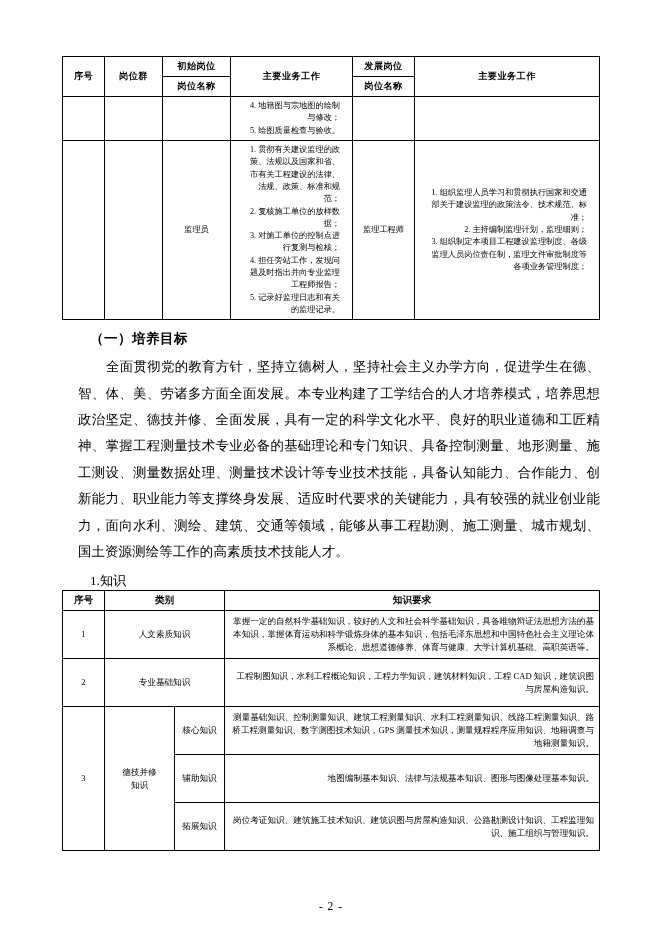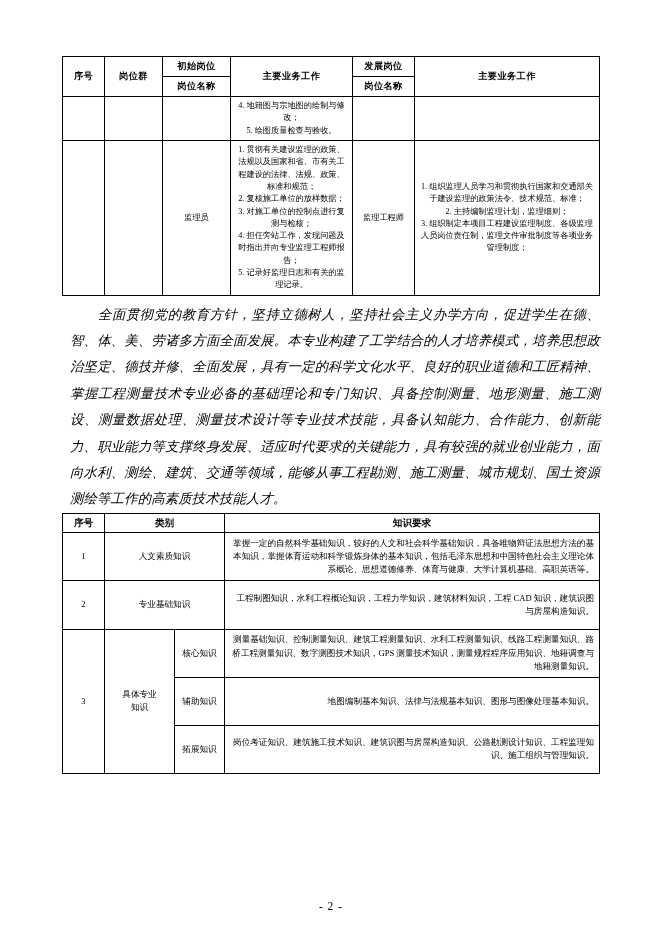--- a/index.html
+++ b/index.html
@@ -53,22 +53,22 @@
     text-align: center;
     font-weight: bold;
     font-size: 9.2px;
     padding: 3px 1px;
     letter-spacing: 0.4px;
   }
   #jobs-table .ctr {
     text-align: center;
   }
   #jobs-table .body-cell {
-    text-align: center;
-    padding: 3px 4px;
+    text-align: right;
+    padding: 3px 12px;
     line-height: 1.5;
   }
   #jobs-table .tall {
     height: 110px;
   }
 
   
   .sec-heading {
     font-weight: bold;
     font-size: 13.5px;
@@ -79,26 +79,25 @@
   .sub-heading {
     font-weight: bold;
     font-size: 13.5px;
     margin: 10px 0 0 0;
     text-indent: 28px;
     letter-spacing: 0.5px;
   }
   .para {
     font-size: 13.4px;
     line-height: 1.97;
-    margin: 6px 0 0 8px;
+    margin: 6px 0 0 16px;
     text-indent: 28px;
     text-align: justify;
     text-justify: inter-ideograph;
     letter-spacing: 0.15px;
-    font-style: italic;
   }
   .list-item {
     font-size: 13.2px;
     margin: 7px 0 0 0;
     text-indent: 28px;
   }
   .table-caption {
     text-align: center;
     font-size: 13.2px;
     margin: 6px 0 4px 0;
@@ -183,21 +182,23 @@
 4. 担任旁站工作，发现问题及时指出并向专业监理工程师报告；
 5. 记录好监理日志和有关的监理记录。</td>
         <td class="ctr">监理工程师</td>
         <td class="body-cell" style="white-space:pre-line">1. 组织监理人员学习和贯彻执行国家和交通部关于建设监理的政策法令、技术规范、标准；
 2. 主持编制监理计划，监理细则；
 3. 组织制定本项目工程建设监理制度、各级监理人员岗位责任制，监理文件审批制度等各项业务管理制度；</td>
       </tr>
     </tbody>
   </table>
 
+  <p class="sub-heading">（一）培养目标</p>
   <p class="para">全面贯彻党的教育方针，坚持立德树人，坚持社会主义办学方向，促进学生在德、智、体、美、劳诸多方面全面发展。本专业构建了工学结合的人才培养模式，培养思想政治坚定、德技并修、全面发展，具有一定的科学文化水平、良好的职业道德和工匠精神、掌握工程测量技术专业必备的基础理论和专门知识、具备控制测量、地形测量、施工测设、测量数据处理、测量技术设计等专业技术技能，具备认知能力、合作能力、创新能力、职业能力等支撑终身发展、适应时代要求的关键能力，具有较强的就业创业能力，面向水利、测绘、建筑、交通等领域，能够从事工程勘测、施工测量、城市规划、国土资源测绘等工作的高素质技术技能人才。</p>
+  <p class="list-item">1.知识</p>
 
 
   <table class="doc-table" id="knowledge-table">
     <colgroup>
       <col style="width:42px">
       <col style="width:70px">
       <col style="width:50px">
       <col>
     </colgroup>
     <tbody>
@@ -214,21 +215,21 @@
       </tr>
 
       <tr>
         <td class="ctr">2</td>
         <td class="ctr" colspan="2">专业基础知识</td>
         <td class="req">工程制图知识，水利工程概论知识，工程力学知识，建筑材料知识，工程 CAD 知识，建筑识图与房屋构造知识。</td>
       </tr>
 
       <tr>
         <td class="ctr" rowspan="3">3</td>
-        <td class="ctr" rowspan="3" style="white-space:pre-line">具体专业
+        <td class="ctr" rowspan="3" style="white-space:pre-line">德技并修
 知识</td>
         <td class="ctr">核心知识</td>
         <td class="req">测量基础知识、控制测量知识、建筑工程测量知识、水利工程测量知识、线路工程测量知识、路桥工程测量知识、数字测图技术知识，GPS 测量技术知识，测量规程程序应用知识、地籍调查与地籍测量知识。</td>
       </tr>
       <tr>
         <td class="ctr">辅助知识</td>
         <td class="req">地图编制基本知识、法律与法规基本知识、图形与图像处理基本知识。</td>
       </tr>
       <tr>
         <td class="ctr">拓展知识</td>

